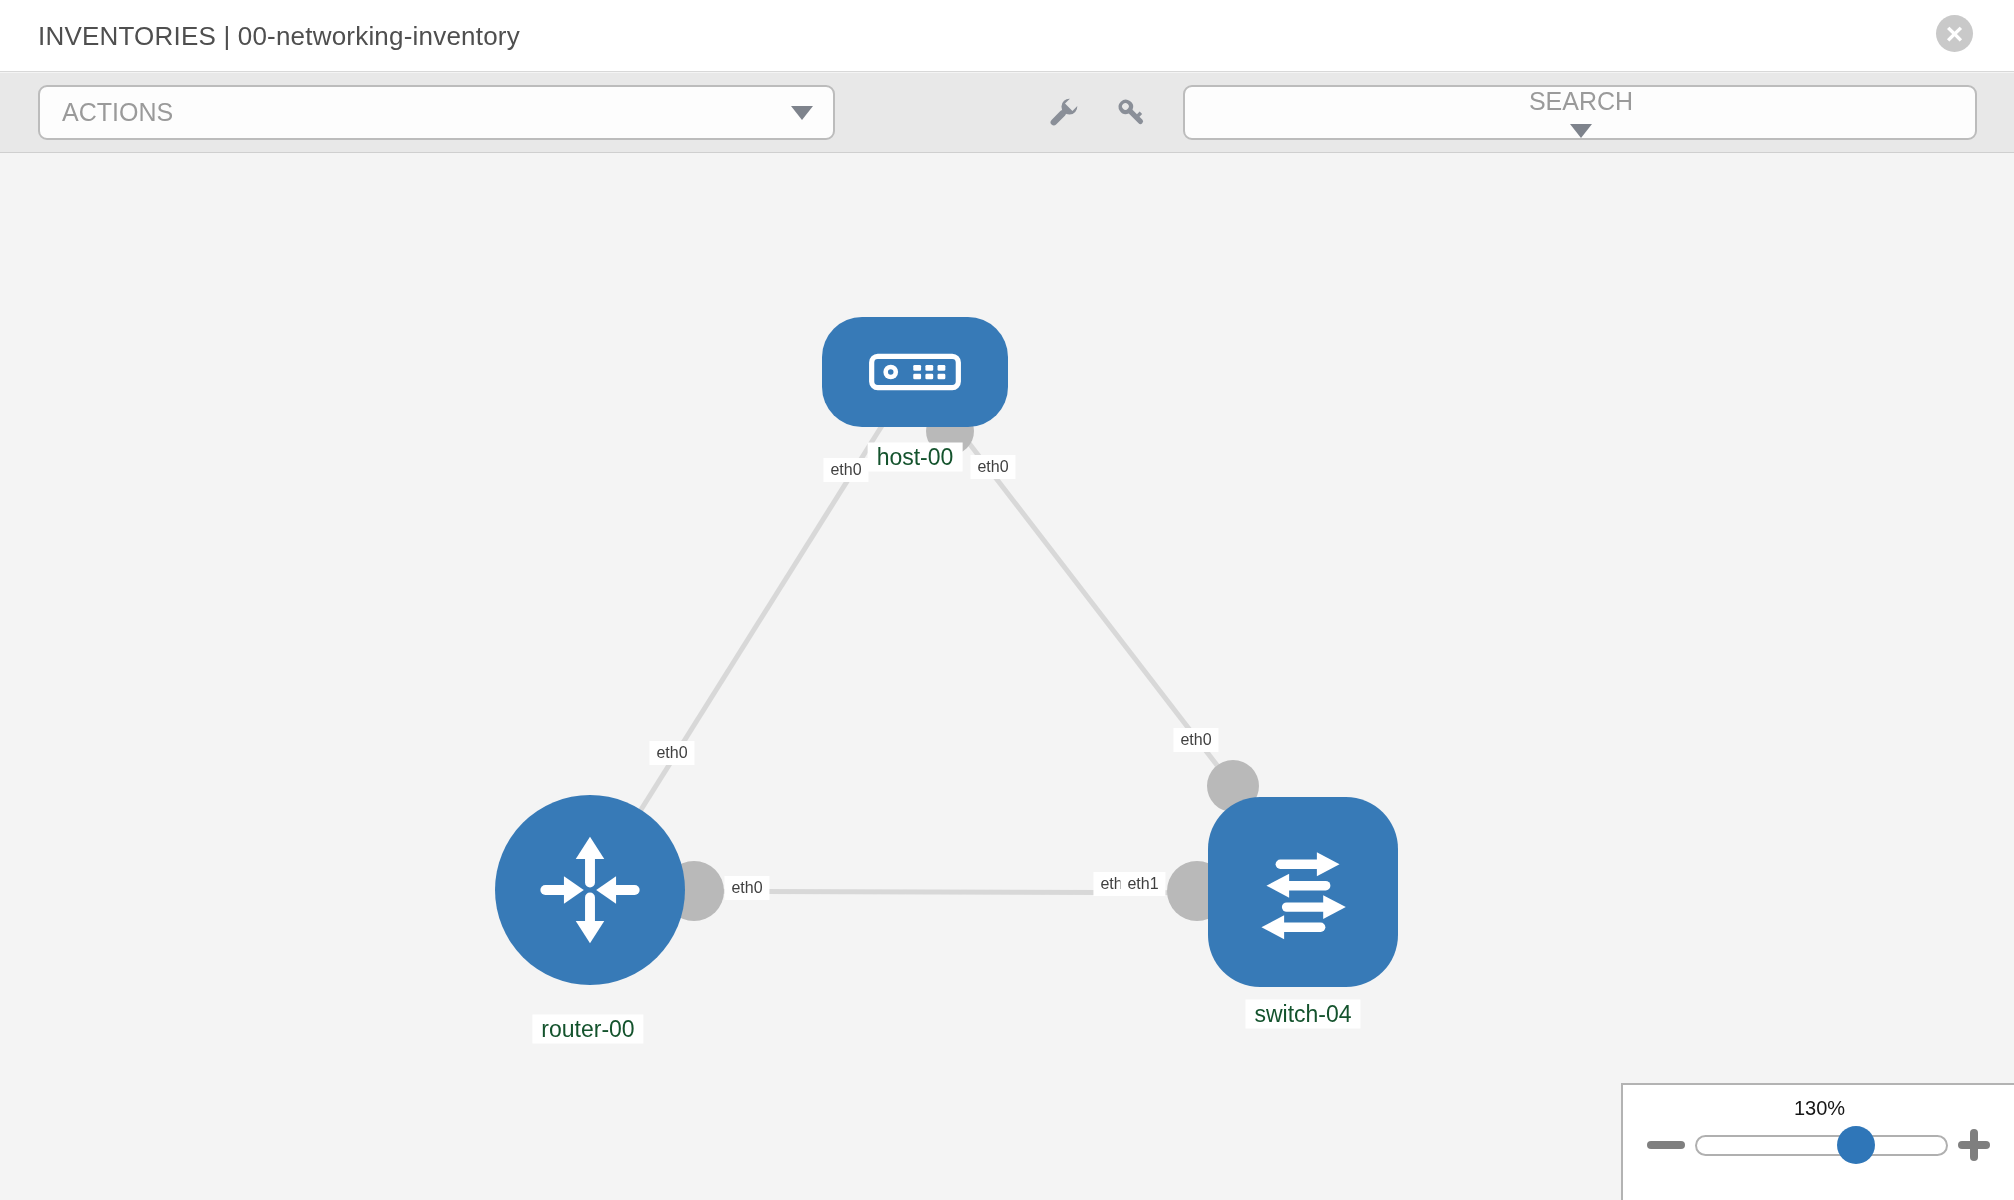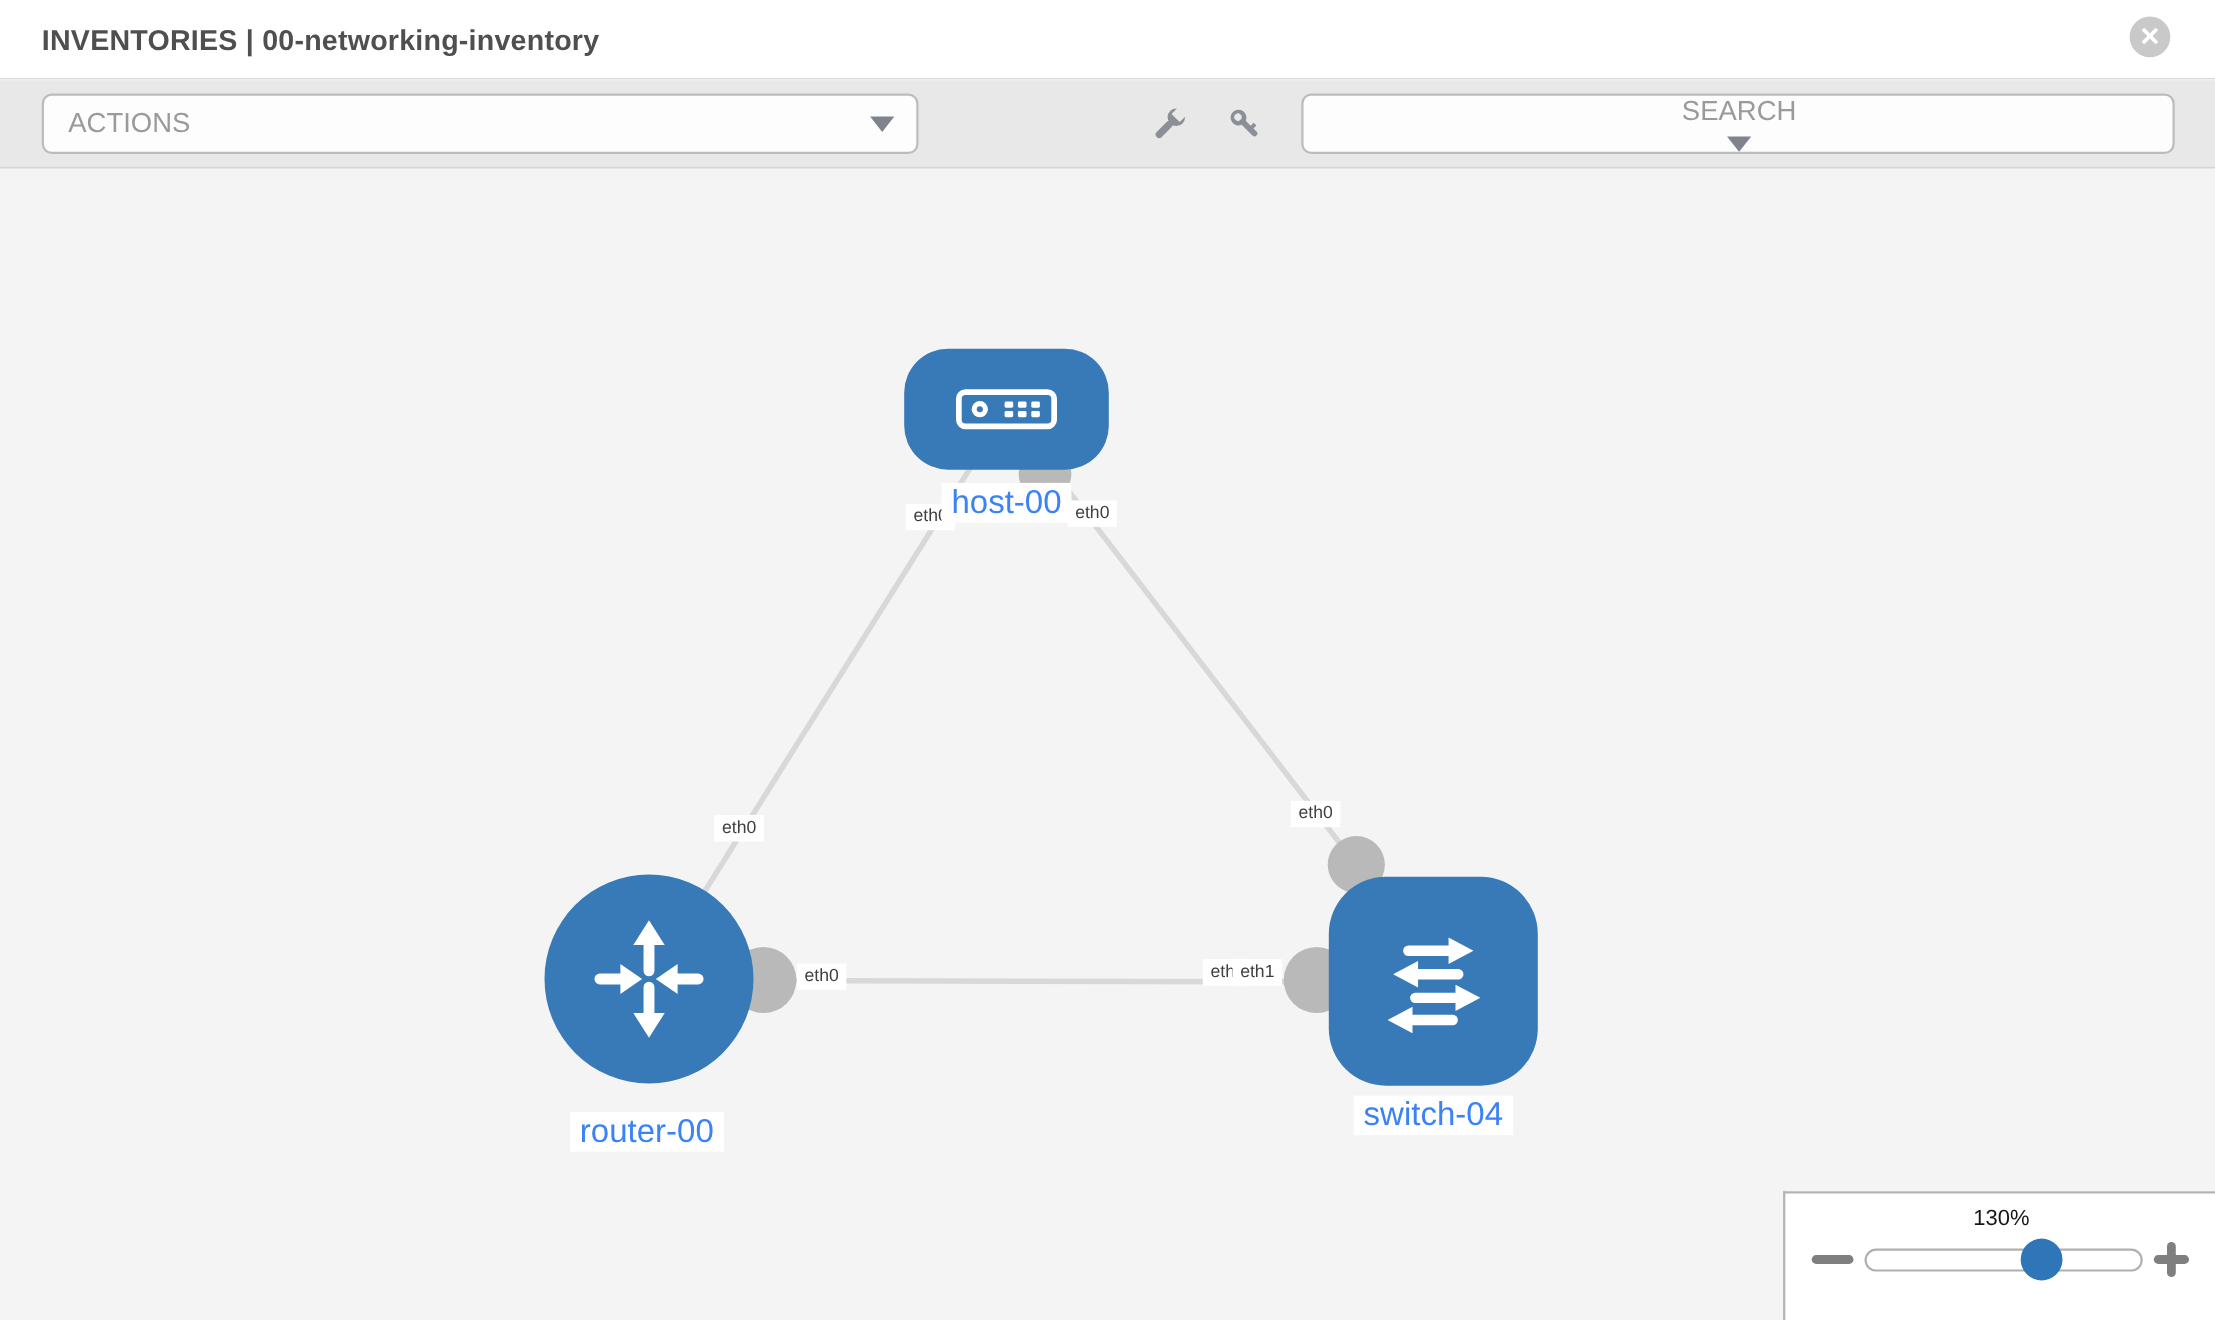--- a/index.html
+++ b/index.html
@@ -1,21 +1,21 @@
 <!DOCTYPE html>
 <html><head>
 <meta charset="utf-8">
 <style>
   html,body{margin:0;padding:0;}
   body{font-family:"Liberation Sans","DejaVu Sans",sans-serif;}
   .app{position:relative;width:2014px;height:1200px;background:#f4f4f4;overflow:hidden;}
 
   
   .header{position:absolute;left:0;top:0;width:2014px;height:72px;background:#ffffff;border-bottom:1px solid #d8d8d8;box-sizing:border-box;}
-  .header .title{position:absolute;left:38px;top:0;height:72px;line-height:72px;font-size:26px;font-weight:bold;color:#4f4f4f;letter-spacing:.2px;}
+  .header .title{position:absolute;left:38px;top:0;height:72px;line-height:72px;font-size:26px;font-weight:normal;color:#4f4f4f;letter-spacing:.2px;}
   .close-btn{position:absolute;right:41px;top:15px;width:37px;height:37px;border-radius:50%;background:#c9c9c9;color:#ffffff;
     display:flex;align-items:center;justify-content:center;font-size:30px;font-weight:bold;cursor:pointer;line-height:1;}
 
   
   .toolbar{position:absolute;left:0;top:73px;width:2014px;height:80px;background:#e8e8e8;border-bottom:1px solid #cfcfcf;
     box-sizing:border-box;display:flex;align-items:center;padding:0 37px 0 38px;}
   .select{height:55px;background:#fdfdfd;border:2px solid #bcbcbc;border-radius:9px;box-sizing:border-box;
     display:flex;align-items:center;justify-content:space-between;padding:0 20px 0 22px;font-size:25px;color:#9a9a9a;cursor:pointer;}
   .select-actions{width:797px;}
   .select-search{width:794px;margin-left:auto;flex-direction:column;}
@@ -28,21 +28,21 @@
   .canvas{position:absolute;left:0;top:154px;width:2014px;height:1046px;background:#f4f4f4;overflow:hidden;}
   .links-layer{position:absolute;left:0;top:0;z-index:0;}
 
   .node{position:absolute;background:#377ab7;display:flex;align-items:center;justify-content:center;z-index:2;cursor:pointer;}
   .node-host{left:822px;top:163px;width:186px;height:110px;border-radius:40px;}
   .node-router{left:495px;top:641px;width:190px;height:190px;border-radius:50%;}
   .node-switch{left:1208px;top:643px;width:190px;height:190px;border-radius:52px;}
 
   .lbl{position:absolute;transform:translate(-50%,-50%);background:#ffffff;color:#3f3f3f;white-space:nowrap;z-index:3;}
   .lbl-if{font-size:16px;padding:3px 7px;}
-  .lbl-node{font-size:30px;padding:1px 9px;color:#3b82f6;z-index:4;}
+  .lbl-node{font-size:23px;padding:1px 9px;color:#14532d;z-index:4;}
   .lbl-host{left:915px;top:303px;}
   .lbl-router{left:588px;top:859px;margin-top:16px;}
   .lbl-switch{left:1303px;top:860px;}
   .if-rh-h{left:846px;top:316px;}
   .if-hs-h{left:993px;top:313px;}
   .if-rh-r{left:672px;top:599px;}
   .if-rs-r{left:747px;top:734px;}
   .if-hs-s{left:1196px;top:586px;}
   .if-rs-s-bg{left:1116px;top:730px;}
   .if-rs-s{left:1143px;top:730px;}

